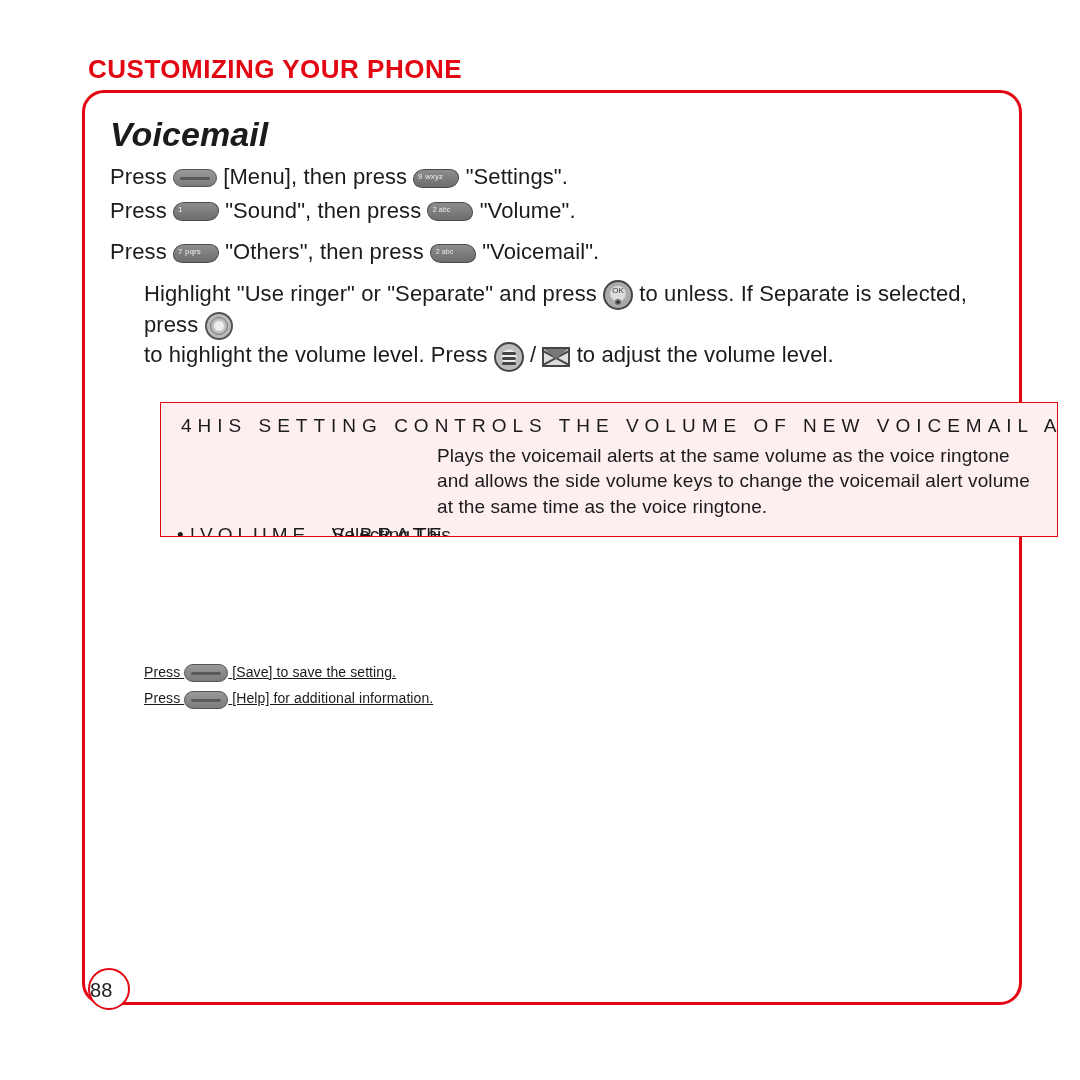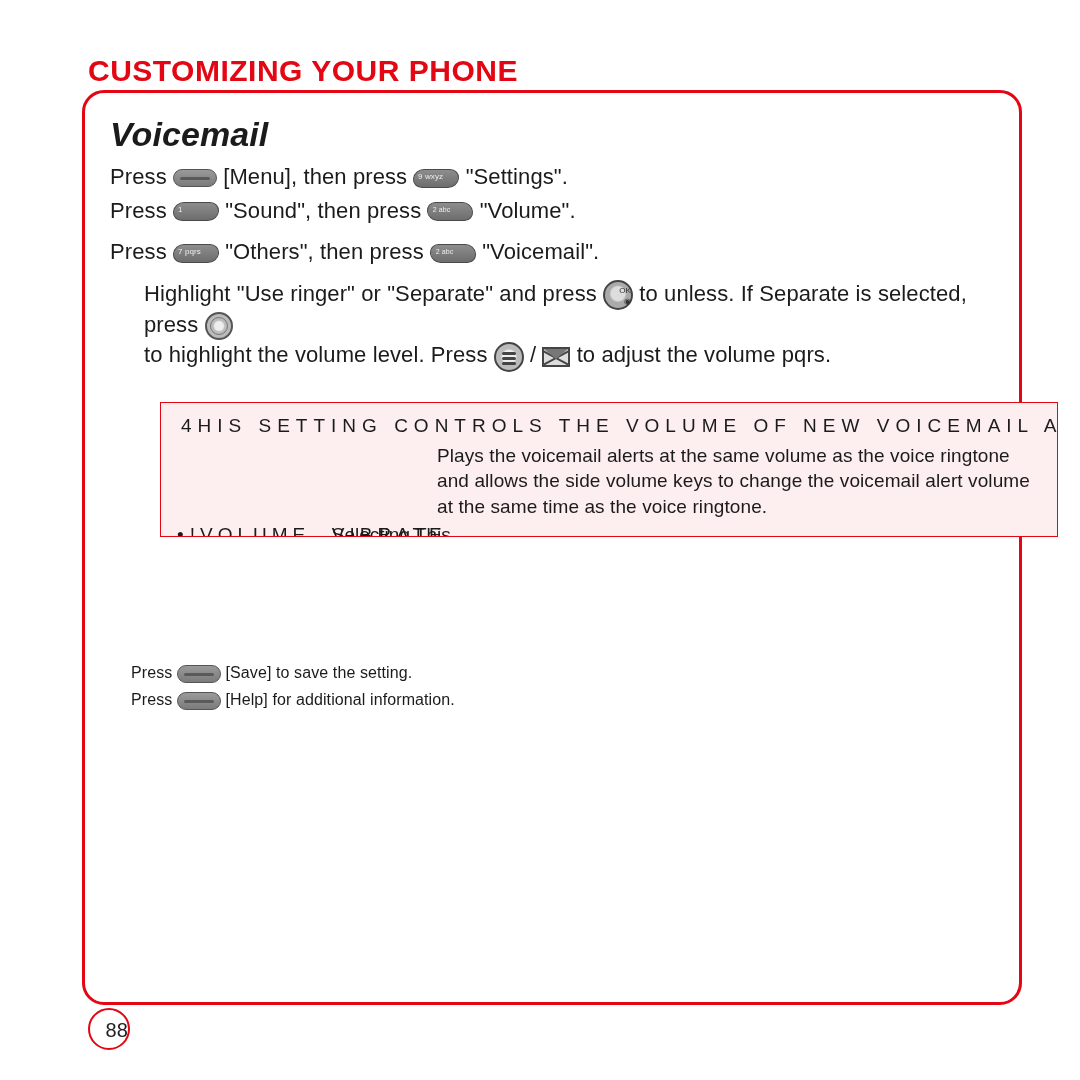--- a/index.html
+++ b/index.html
@@ -11,21 +11,21 @@
     font-family: "Helvetica Neue", Arial, sans-serif;
     font-weight: 300;
     color: #1b1b1b;
     position: relative;
     letter-spacing: 0.1px;
   }
   .page-title {
     position: absolute;
     left: 88px;
     top: 54px;
-    font-size: 30px;
+    font-size: 26px;
     font-weight: 800;
     color: #e30613;
     letter-spacing: 0.5px;
     text-align: right;
   }
   .card {
     position: absolute;
     left: 82px;
     top: 90px;
     width: 940px;
@@ -85,21 +85,21 @@
     transform: skewX(6deg);
     position:relative;
   }
   .keynum-right span{ position:absolute; left:5px; top:2px; font-size:7px; color:#eee; transform:skewX(-6deg);}
   .keynum span { display:inline-block; transform:skewX(6deg); }
   .keyok {
     width: 30px; height: 30px;
     border: 2px solid #444;
     border-radius: 50%;
     background: radial-gradient(circle at 50% 45%, #ddd 0 35%, #aaa 45% 100%);
-    font-size: 8px; text-align:right; line-height:11px; padding-top:3px; color:#333;
+    font-size: 8px; text-align:center; line-height:11px; padding-top:3px; color:#333;
   }
   .keywheel {
     width: 28px; height: 28px;
     border: 2px solid #555;
     border-radius: 50%;
     position:relative;
     background: radial-gradient(circle at 50% 50%, #eee 0 25%, #bbb 35% 100%);
   }
   .keywheel::before{
     content:""; position:absolute; inset:3px; border:1px solid #777; border-radius:50%;
@@ -163,31 +163,31 @@
   .nkey .dot { margin: 0 6px 0 2px; }
   .nkey .spaced { letter-spacing: 5px; font-weight: 400; }
   .nrow .ndesc { }
   .nrow.third { padding-left: 180px; }
   .nrow.third .nkey { top:0; }
   .nrow.third .mix { position:relative; display:inline-block; }
   .nrow.third .mix .back { letter-spacing:5px;text-align:center; }
   .nrow.third .mix .over {
     position:absolute; left:0; top:0; white-space:nowrap; letter-spacing:0;text-align:center;
   }
-  .afterbox { position:absolute; left:97px; top:660px; width:900px; font-size:16px; }
+  .afterbox { position:absolute; left:110px; top:660px; width:900px; font-size:14px;text-decoration:underline; }
   .afterbox .step { margin-left:34px; }
 
   .pagenum {
     position: absolute;
     left: 88px;
-    top: 1008px;
+    top: 968px;
     width: 42px; height: 42px;
     border: 2px solid #e30613;
     border-radius: 50%;
-    text-align: right;
+    text-align: left;
     line-height: 40px;
     font-size: 20px;
     font-weight: 400;
     color: #222;
     background:#fff;
   }
 </style>
 </head>
 <body>
 
@@ -225,21 +225,21 @@
   <div class="para">
     <span>Highlight "Use ringer" or "Separate" and press </span>
     <span class="keyok">OK<br>◉</span>
     <span> to unless.  If Separate is selected, press </span>
     <span class="keywheel"></span>
     <br>
     <span>to highlight the volume level.  Press </span>
     <span class="keyletter"></span>
     <span> / </span>
     <span class="keymail"><span class="cross"></span></span>
-    <span> to adjust the volume pqrs.</span>
+    <span> to adjust the volume level.</span>
   </div>
 </div>
 
 <div class="notebox">
   <div class="nhead">4HIS SETTING CONTROLS THE VOLUME OF NEW VOICEMAIL AL</div>
 
   <div class="nrow">
     <div class="ndesc">Plays the voicemail alerts at the same volume as the voice ringtone and allows the side volume keys to change the voicemail alert volume at the same time as the voice ringtone.</div>
   </div>
 

